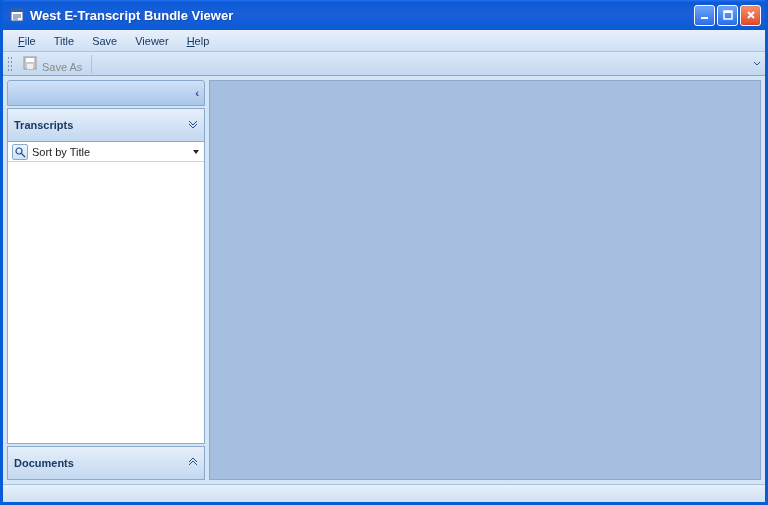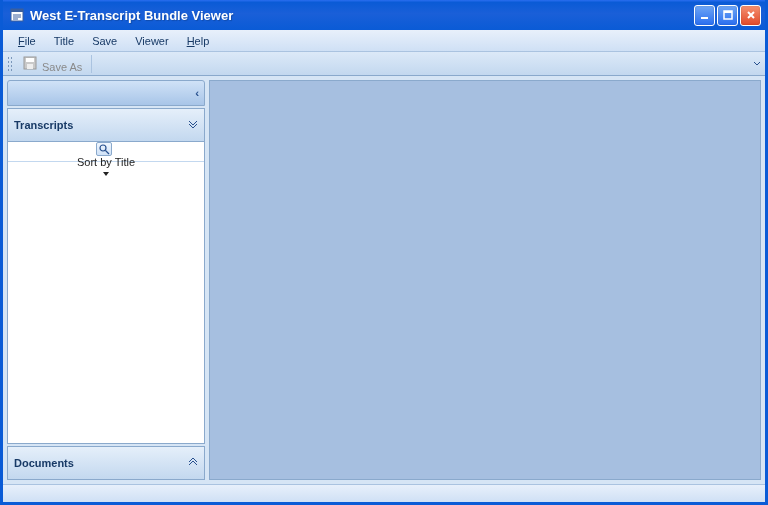--- a/index.html
+++ b/index.html
@@ -101,21 +101,20 @@
     display: flex; align-items: center; justify-content: space-between;
     padding: 16px 6px;
     font-weight: bold; color: #183a66;
   }
   .sort-row {
     height: 20px;
     border-bottom: 1px solid #c3d8ef;
     display: flex; align-items: center;
     padding: 0 4px;
     background: #fff;
-    flex-direction: column;
   }
   .sort-icon {
     width: 16px; height: 16px;
     display:flex; align-items:center; justify-content:center;
     border:1px solid #8aa9cc; border-radius:2px;
     background: linear-gradient(to bottom,#f0f6fd,#d0e2f7);
     margin-right: 4px;
   }
   .sort-text { flex:1; color:#222;}
   .side-section.documents .side-section-header { border-bottom:none;}

